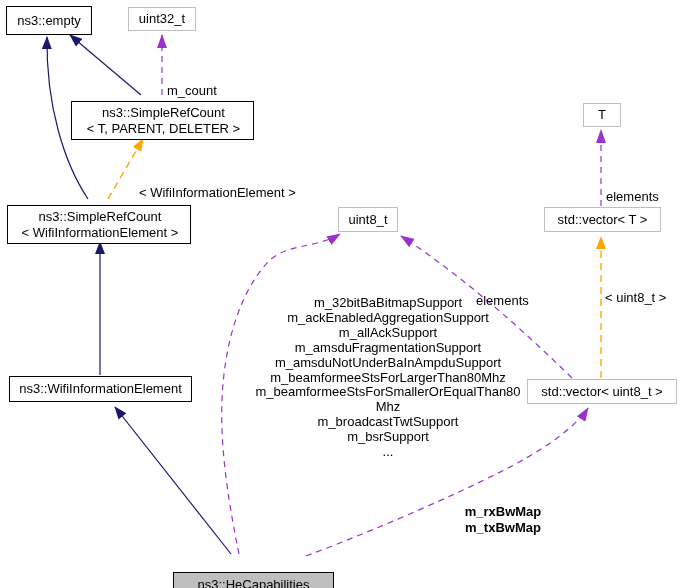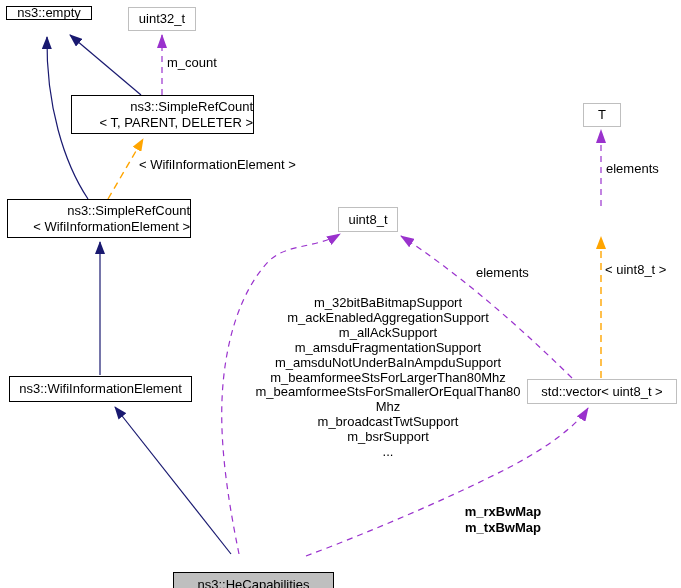--- a/index.html
+++ b/index.html
@@ -27,22 +27,22 @@
   .head-usage{fill:var(--usage,#9a32cd);}
   .head-template{fill:var(--template,#ffa500);}
   .node{
     position:absolute;box-sizing:border-box;
     background:#ffffff;border:1.4px solid var(--nodeBorder,#000);
     display:flex;flex-direction:column;align-items:center;justify-content:center;
     white-space:nowrap;line-height:16px;
   }
   .node.external{border:1px solid var(--externalBorder,#bfbfbf);}
   .node.main{background:var(--highlightFill,#bfbfbf);}
-  .node.leftalign{align-items:flex-end;padding-left:2px;}
-  .elabel{position:absolute;white-space:nowrap;line-height:15px;}
+  .node.leftalign{align-items:center;padding-left:2px;margin-top:6px;}
+  .elabel{position:absolute;white-space:nowrap;line-height:15px;margin-top:28px;}
   .memberlist{
     position:absolute;left:238px;top:296px;width:300px;
     text-align:center;line-height:14.9px;
   }
   .memberlist span{display:block;white-space:nowrap;}
   .bwmap{position:absolute;left:443px;top:504px;width:120px;text-align:center;line-height:15.5px;font-weight:bold;}
   .bwmap span{display:block;white-space:nowrap;}
 </style>
 </head>
 <body>
@@ -70,21 +70,21 @@
     <path class="edge-template" d="M 108,199 L 143,139" marker-end="url(#ah-orange)"></path>
     <path class="edge-template" d="M 601,378 L 601,237" marker-end="url(#ah-orange)"></path>
 
     <path class="edge-usage" d="M 162,95 L 162,35" marker-end="url(#ah-purple)"></path>
     <path class="edge-usage" d="M 601,206 L 601,130" marker-end="url(#ah-purple)"></path>
     <path class="edge-usage" d="M 572,378 Q 478,286 401,236" marker-end="url(#ah-purple)"></path>
     <path class="edge-usage" d="M 239,554 C 229,505 220,450 222,400 C 224,348 238,294 268,262 C 286,243 315,249 340,234" marker-end="url(#ah-purple)"></path>
     <path class="edge-usage" d="M 306,556 C 370,532 450,498 510,467 C 550,446 578,424 588,408" marker-end="url(#ah-purple)"></path>
   </svg>
 
-  <div class="node" style="left:6px;top:6px;width:86px;height:14px;">
+  <div class="node" style="left:6px;top:6px;width:86px;height:29px;">
     <span>ns3::empty</span>
   </div>
 
   <div class="node external" style="left:128px;top:7px;width:68px;height:24px;">
     <span>uint32_t</span>
   </div>
 
   <div class="node leftalign" style="left:71px;top:95px;width:183px;height:39px;">
     <span>ns3::SimpleRefCount</span>
     <span>&lt; T, PARENT, DELETER &gt;</span>
@@ -96,20 +96,23 @@
   </div>
 
   <div class="node external" style="left:338px;top:207px;width:60px;height:25px;">
     <span>uint8_t</span>
   </div>
 
   <div class="node external" style="left:583px;top:103px;width:38px;height:24px;">
     <span>T</span>
   </div>
 
+  <div class="node external" style="left:544px;top:207px;width:117px;height:25px;">
+    <span>std::vector&lt; T &gt;</span>
+  </div>
 
   <div class="node" style="left:9px;top:376px;width:183px;height:26px;justify-content:center;">
     <span>ns3::WifiInformationElement</span>
   </div>
 
   <div class="node external" style="left:527px;top:379px;width:150px;height:25px;">
     <span>std::vector&lt; uint8_t &gt;</span>
   </div>
 
   <div class="node main" style="left:173px;top:572px;width:161px;height:26px;">

